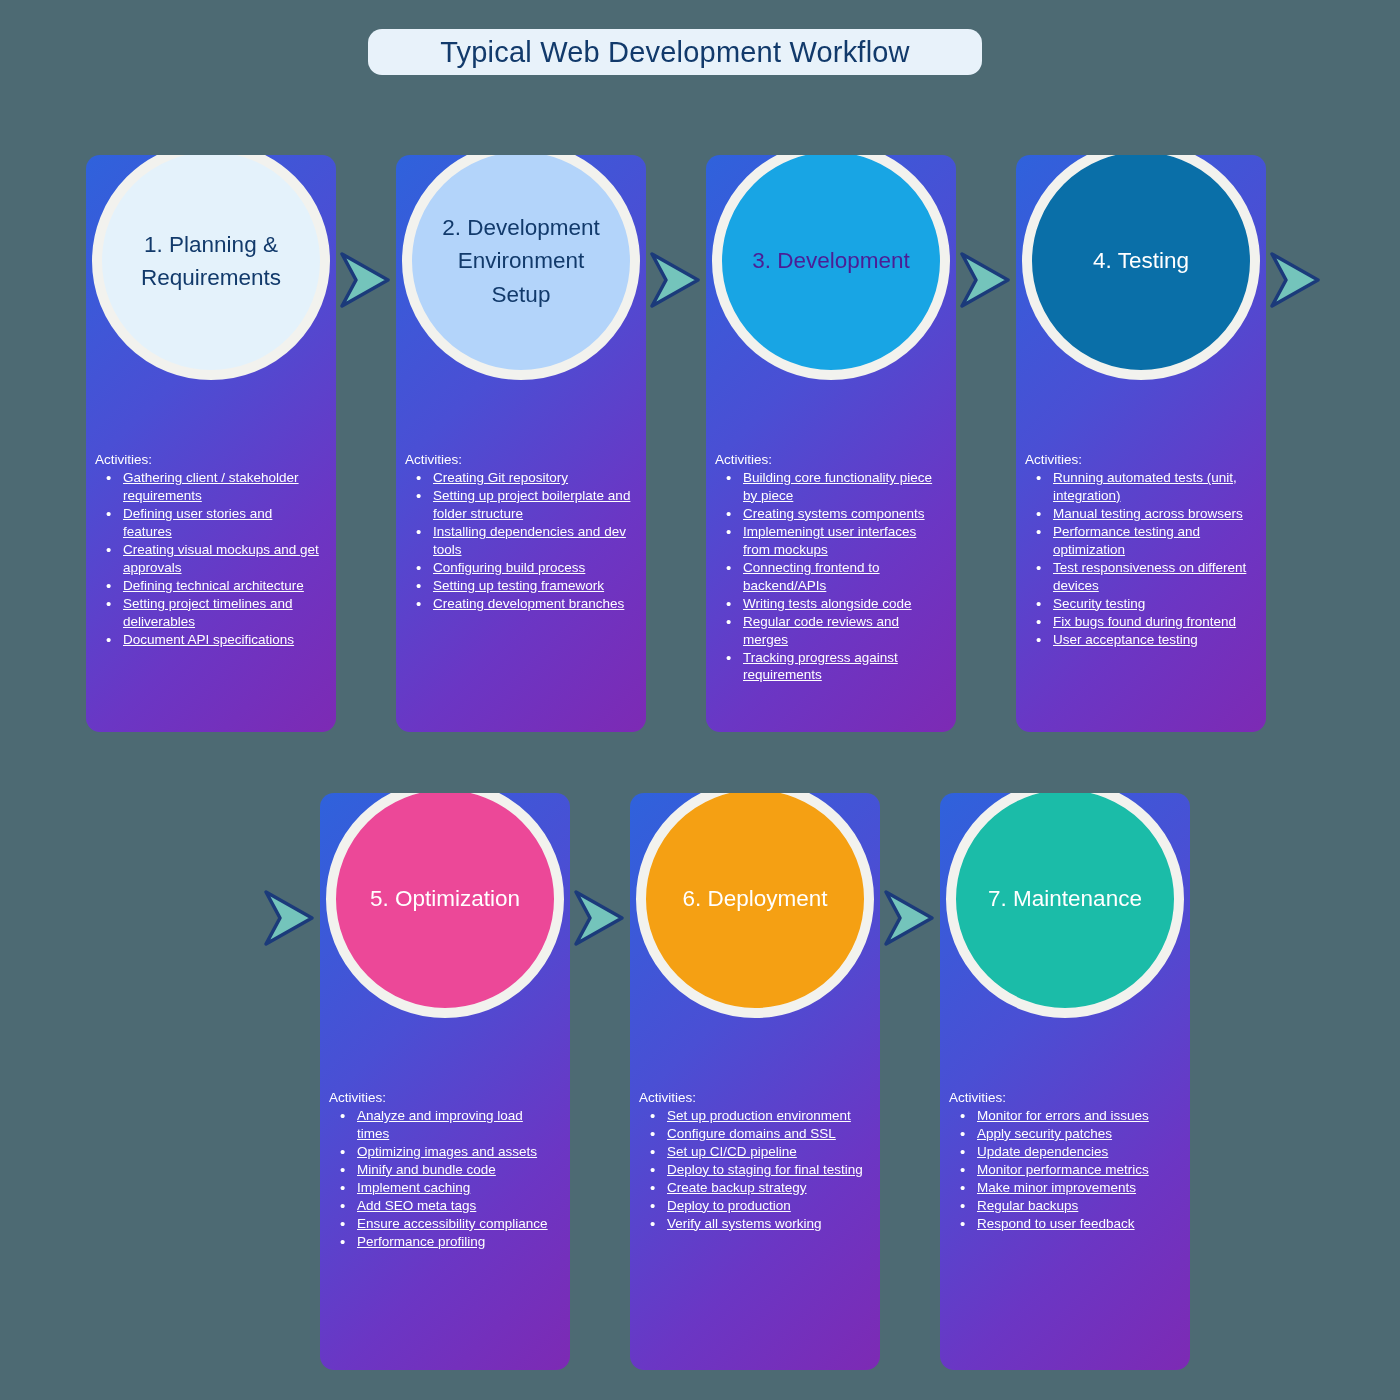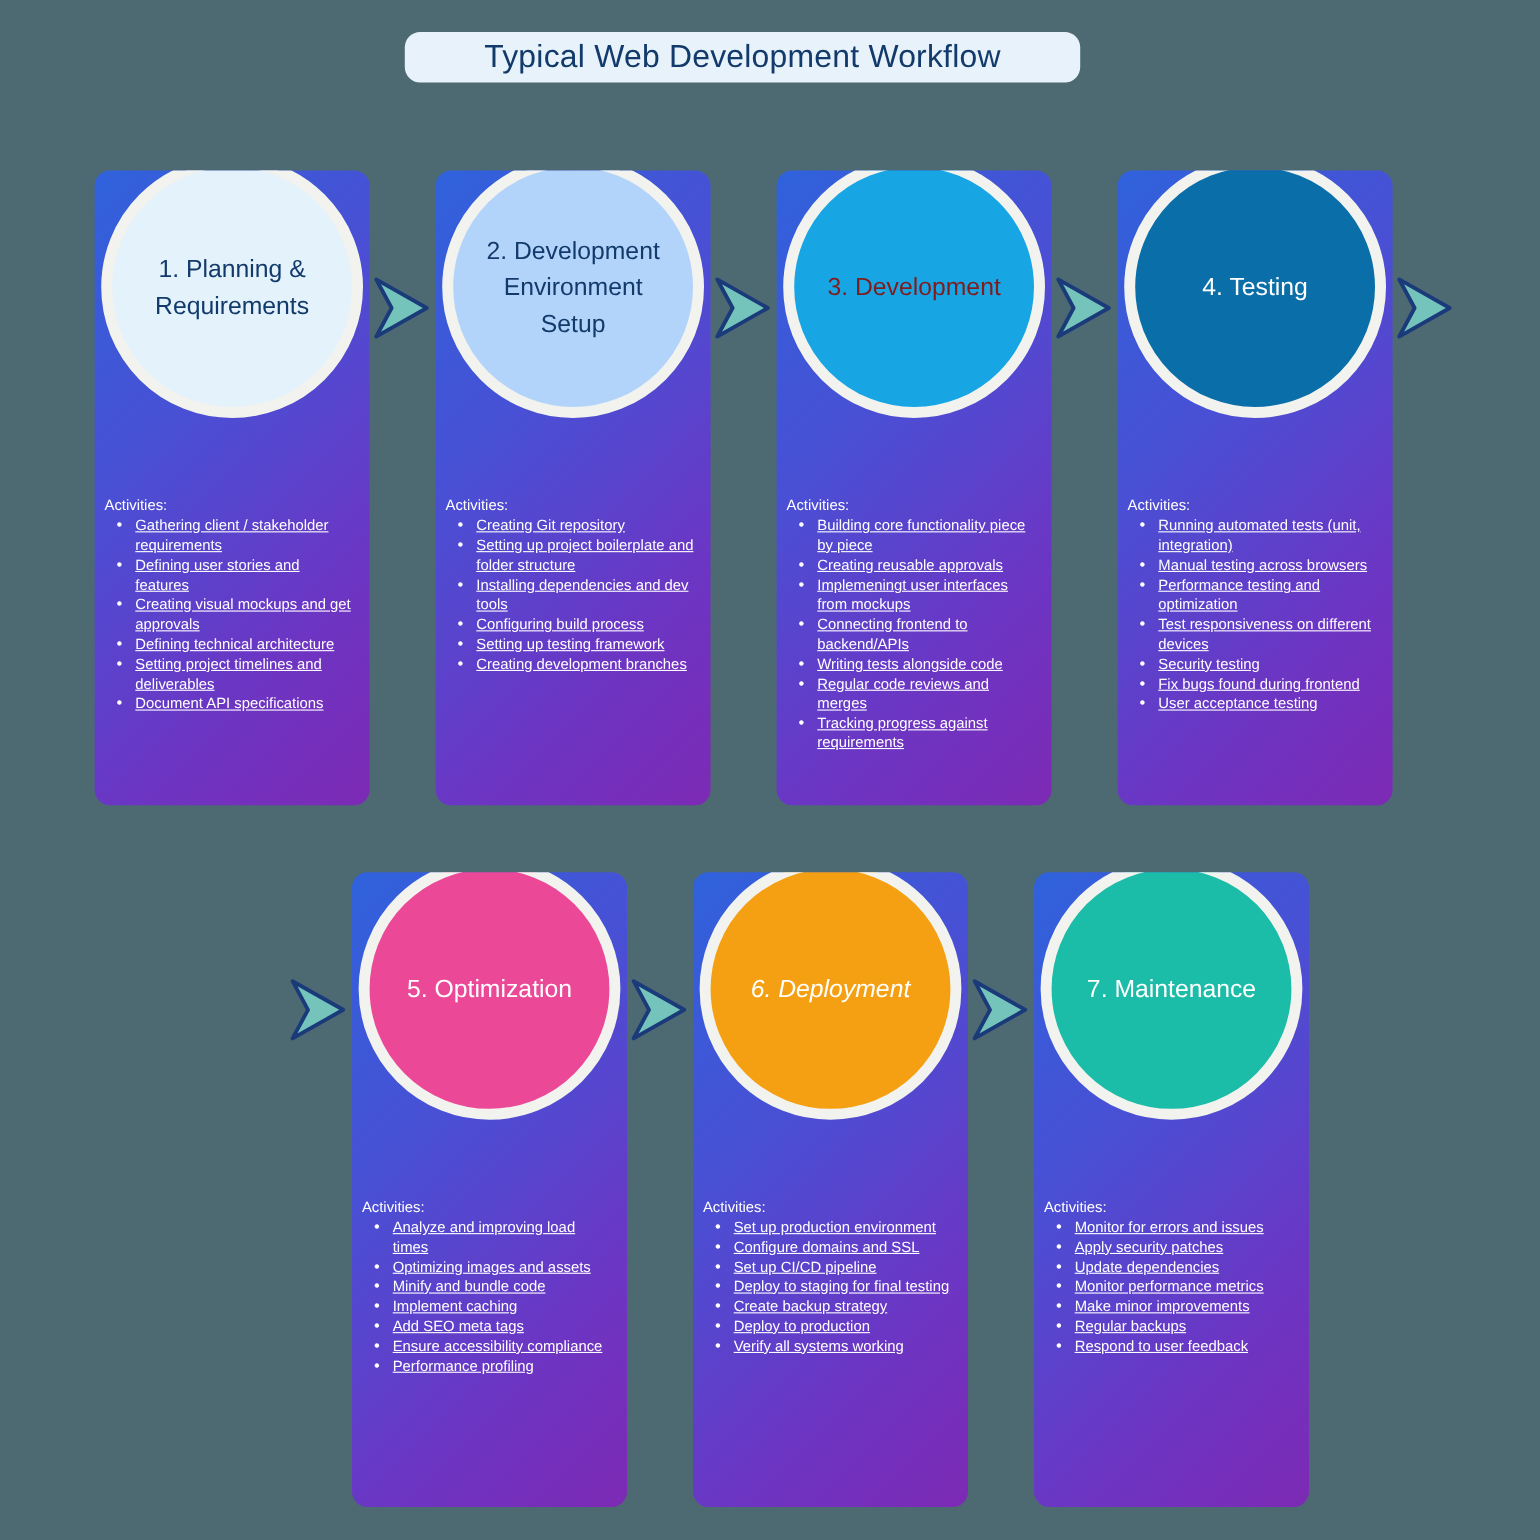--- a/index.html
+++ b/index.html
@@ -202,28 +202,28 @@
       </div>
     </div>
     <div class="arrow">
       <svg width="56" height="62" viewBox="0 0 56 62">
         <path d="M4 5 L50 31 L4 57 L18 31 Z" fill="#74c4bb" stroke="#1b3a7a" stroke-width="3.5" stroke-linejoin="round"></path>
       </svg>
     </div>
     <div class="card">
       <div class="circle-wrap">
         <div class="circle" style="background: rgb(24, 165, 228);">
-          <span class="circle-label" style="color: #7f1d1d;">3. Development</span>
+          <span class="circle-label" style="color: #4c1d95;">3. Development</span>
         </div>
       </div>
       <div class="activities">
         <div class="act-heading">Activities:</div>
         <ul class="act-list">
           <li>Building core functionality piece by piece</li>
-          <li>Creating reusable approvals</li>
+          <li>Creating systems components</li>
           <li>Implemeningt user interfaces from mockups</li>
           <li>Connecting frontend to backend/APIs</li>
           <li>Writing tests alongside code</li>
           <li>Regular code reviews and merges</li>
           <li>Tracking progress against requirements</li>
         </ul>
       </div>
     </div>
     <div class="arrow">
       <svg width="56" height="62" viewBox="0 0 56 62">
@@ -281,21 +281,21 @@
       </div>
     </div>
     <div class="arrow">
       <svg width="56" height="62" viewBox="0 0 56 62">
         <path d="M4 5 L50 31 L4 57 L18 31 Z" fill="#74c4bb" stroke="#1b3a7a" stroke-width="3.5" stroke-linejoin="round"></path>
       </svg>
     </div>
     <div class="card">
       <div class="circle-wrap">
         <div class="circle" style="background: rgb(245, 160, 19);">
-          <span class="circle-label" style="color: rgb(255, 255, 255); font-style: italic;">6. Deployment</span>
+          <span class="circle-label" style="color: rgb(255, 255, 255);">6. Deployment</span>
         </div>
       </div>
       <div class="activities">
         <div class="act-heading">Activities:</div>
         <ul class="act-list">
           <li>Set up production environment</li>
           <li>Configure domains and SSL</li>
           <li>Set up CI/CD pipeline</li>
           <li>Deploy to staging for final testing</li>
           <li>Create backup strategy</li>

